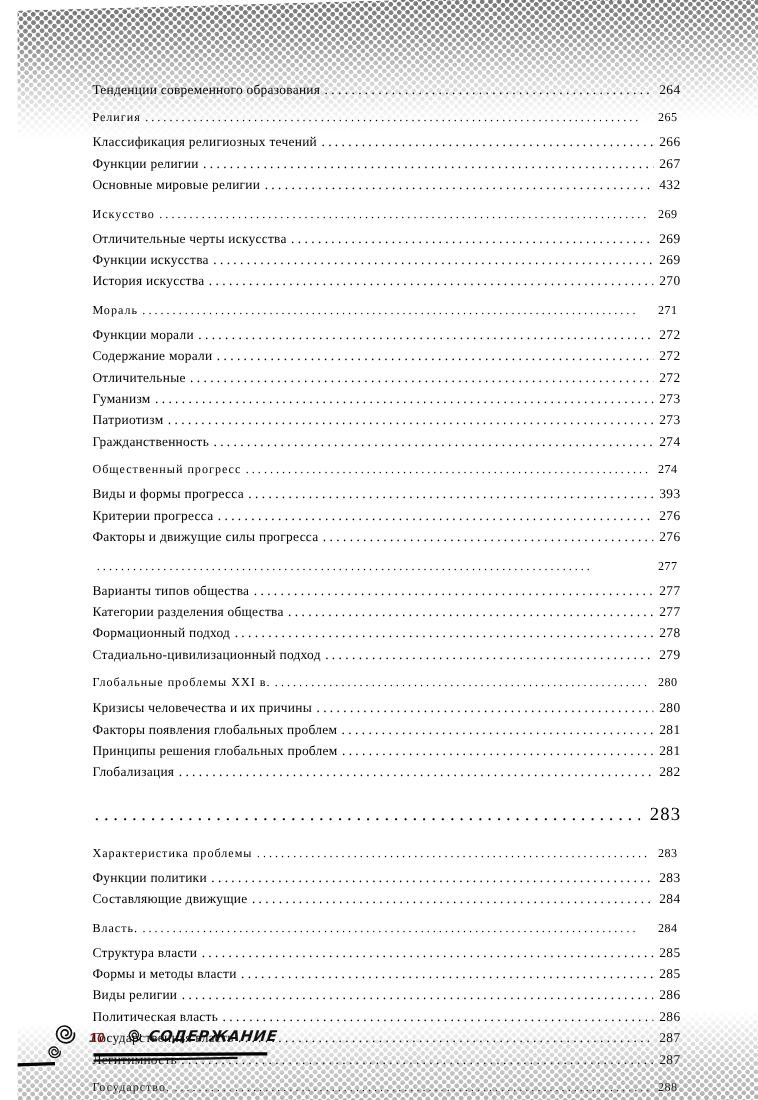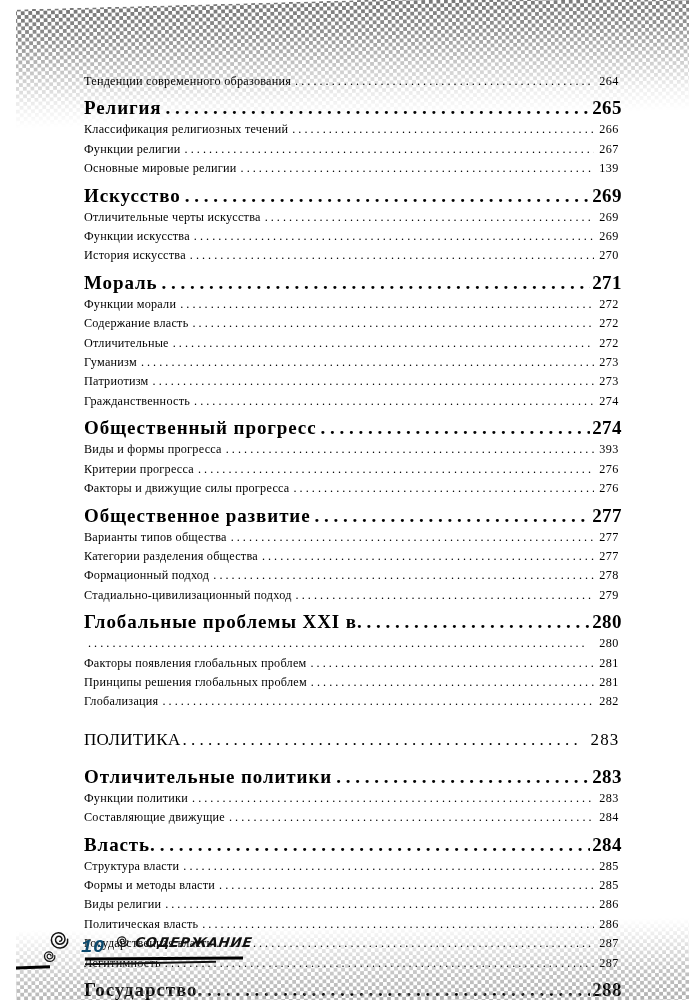--- a/index.html
+++ b/index.html
@@ -77,23 +77,23 @@
   .row.item{
     font-size:12.2px;
     line-height:19.4px;
     font-weight:400;
     letter-spacing:.35px;
   }
   .row.item .pagenum{min-width:26px;}
 
   
   .row.chapter{
-    font-size:19px;
+    font-size:11px;
     line-height:25px;
-    font-weight:700;
+    font-weight:400;
     letter-spacing:.4px;
   }
   .row.chapter .pagenum{min-width:30px;}
   .row.chapter .label{letter-spacing:.9px;}
 
   
   .row.part{
     font-size:17px;
     line-height:40px;
     font-weight:400;
@@ -117,25 +117,25 @@
     line-height:1;
     pointer-events:none;
   }
   #spiral-big{left:33px;top:16px;}
   #spiral-small{left:27px;top:36px;}
   #spiral-mid{left:100px;top:21px;}
 
   #footer-pagenum{
     position:absolute;
     left:65px;top:22px;
-    font-family:Liberation Mono, monospace;
+    font-family:Liberation Sans, sans-serif;
     font-weight:700;
     font-style:italic;
-    font-size:19px;
-    color:#0c4a6e;
+    font-size:12px;
+    color:#7f1d1d;
     letter-spacing:.5px;
   }
   #footer-title{
     position:absolute;
     left:119px;top:20px;
     font-family:"DejaVu Sans","Liberation Sans",sans-serif;
     font-weight:700;
     font-style:italic;
     font-size:13.5px;
     letter-spacing:.6px;
@@ -184,21 +184,21 @@
         <span class="pagenum">266</span>
       </div>
       <div class="row item">
         <span class="label">Функции религии</span>
         <span class="leader"></span>
         <span class="pagenum">267</span>
       </div>
       <div class="row item">
         <span class="label">Основные мировые религии</span>
         <span class="leader"></span>
-        <span class="pagenum">139</span>
+        <span class="pagenum">432</span>
       </div>
       <div class="row chapter gap-top">
         <span class="label">Искусство</span>
         <span class="leader"></span>
         <span class="pagenum">269</span>
       </div>
       <div class="row item">
         <span class="label">Отличительные черты искусства</span>
         <span class="leader"></span>
         <span class="pagenum">269</span>
@@ -217,21 +217,21 @@
         <span class="label">Мораль</span>
         <span class="leader"></span>
         <span class="pagenum">271</span>
       </div>
       <div class="row item">
         <span class="label">Функции морали</span>
         <span class="leader"></span>
         <span class="pagenum">272</span>
       </div>
       <div class="row item">
-        <span class="label">Содержание власть</span>
+        <span class="label">Содержание морали</span>
         <span class="leader"></span>
         <span class="pagenum">272</span>
       </div>
       <div class="row item">
         <span class="label">Отличительные</span>
         <span class="leader"></span>
         <span class="pagenum">272</span>
       </div>
       <div class="row item">
         <span class="label">Гуманизм</span>
@@ -262,21 +262,20 @@
         <span class="label">Критерии прогресса</span>
         <span class="leader"></span>
         <span class="pagenum">276</span>
       </div>
       <div class="row item">
         <span class="label">Факторы и движущие силы прогресса</span>
         <span class="leader"></span>
         <span class="pagenum">276</span>
       </div>
       <div class="row chapter gap-top">
-        <span class="label">Общественное развитие</span>
         <span class="leader"></span>
         <span class="pagenum">277</span>
       </div>
       <div class="row item">
         <span class="label">Варианты типов общества</span>
         <span class="leader"></span>
         <span class="pagenum">277</span>
       </div>
       <div class="row item">
         <span class="label">Категории разделения общества</span>
@@ -292,45 +291,45 @@
         <span class="label">Стадиально-цивилизационный подход</span>
         <span class="leader"></span>
         <span class="pagenum">279</span>
       </div>
       <div class="row chapter gap-top">
         <span class="label">Глобальные проблемы XXI в.</span>
         <span class="leader"></span>
         <span class="pagenum">280</span>
       </div>
       <div class="row item">
+        <span class="label">Кризисы человечества и их причины</span>
         <span class="leader"></span>
         <span class="pagenum">280</span>
       </div>
       <div class="row item">
         <span class="label">Факторы появления глобальных проблем</span>
         <span class="leader"></span>
         <span class="pagenum">281</span>
       </div>
       <div class="row item">
         <span class="label">Принципы решения глобальных проблем</span>
         <span class="leader"></span>
         <span class="pagenum">281</span>
       </div>
       <div class="row item">
         <span class="label">Глобализация</span>
         <span class="leader"></span>
         <span class="pagenum">282</span>
       </div>
       <div class="row part gap-top">
-        <span class="label">ПОЛИТИКА</span>
         <span class="leader"></span>
         <span class="pagenum">283</span>
       </div>
       <div class="row chapter gap-top">
-        <span class="label">Отличительные политики</span>
+        <span class="label">Характеристика проблемы</span>
         <span class="leader"></span>
         <span class="pagenum">283</span>
       </div>
       <div class="row item">
         <span class="label">Функции политики</span>
         <span class="leader"></span>
         <span class="pagenum">283</span>
       </div>
       <div class="row item">
         <span class="label">Составляющие движущие</span>

